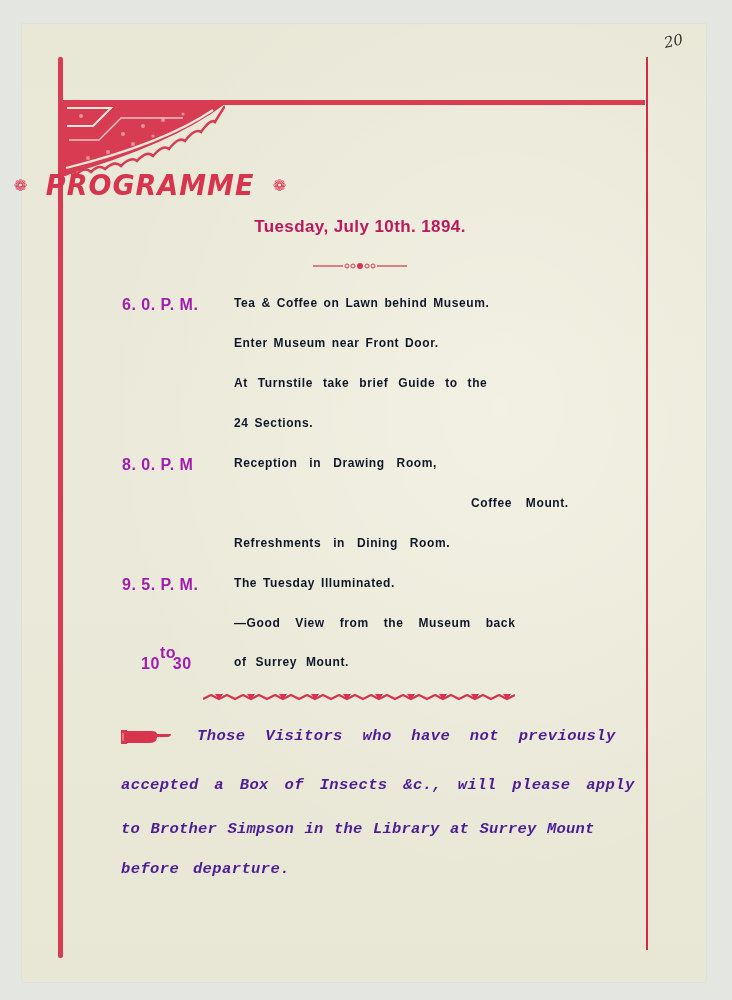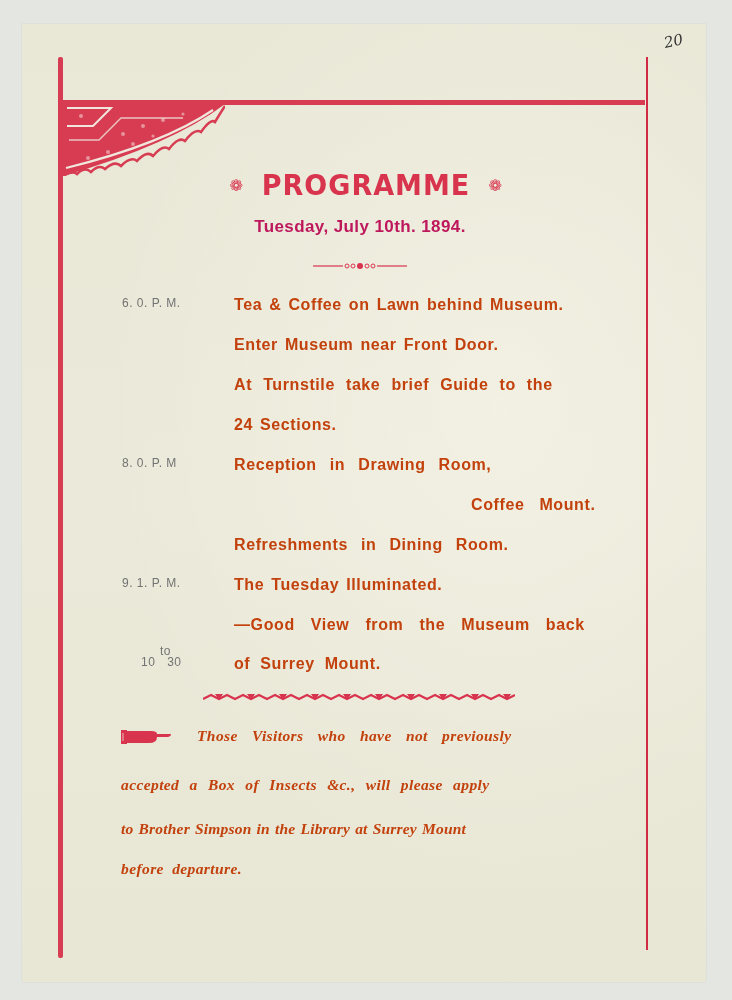--- a/index.html
+++ b/index.html
@@ -28,51 +28,51 @@
     background:#d83c52;
   }
   .corner {
     position:absolute; left:63px; top:104px; width:162px; height:72px;
   }
   .folio {
     position:absolute; left:664px; top:32px; font-size:15px; color:#333;
     font-family:"DejaVu Serif", serif; font-style:italic; transform:rotate(-12deg);
   }
   .title-row {
-    position:absolute; left:0; top:170px; width:732px; text-align:center;
+    position:absolute; left:0; top:170px; width:732px; text-align:left;font-style:italic;
   }
   .title {
     display:inline-block; font-family:"DejaVu Sans", sans-serif; font-size:27px;
     font-weight:bold; letter-spacing:1px; color:#d8344e; vertical-align:middle;
     transform:scaleY(1.05);
   }
   .fleuron {
     display:inline-block; vertical-align:middle; color:#d8344e; font-size:16px; margin:0 14px;
   }
   .date {
     position:absolute; left:0; top:217px; width:720px; text-align:center;
     font-size:17px; font-weight:bold; color:#be185d; letter-spacing:0.4px;
   }
   .orn-small {
     position:absolute; left:313px; top:262px; width:94px; height:8px;
   }
   .sched-time {
-    position:absolute; font-size:12px; font-weight:normal; color:#737373; letter-spacing:0.5px;
+    position:absolute; font-size:16px; font-weight:bold; color:#a21caf; letter-spacing:0.5px;
     white-space:nowrap;
   }
   .sched-text {
-    position:absolute; left:234px; font-size:16px; font-weight:bold; color:#c2410c;
+    position:absolute; left:234px; font-size:12px; font-weight:bold; color:#0f172a;
     letter-spacing:0.6px; white-space:nowrap; word-spacing:2px;
   }
   .orn-zig {
     position:absolute; left:203px; top:691px; width:312px; height:12px;
   }
   .notice {
-    position:absolute; left:121px; font-family:Liberation Serif, serif; font-style:italic;
-    font-weight:bold; font-size:15.5px; color:#c2410c; white-space:nowrap; letter-spacing:0.4px;
+    position:absolute; left:121px; font-family:Liberation Mono, monospace; font-style:italic;
+    font-weight:bold; font-size:15.5px; color:#4c1d95; white-space:nowrap; letter-spacing:0.4px;
   }
   .hand { position:absolute; left:121px; top:728px; width:50px; height:18px; }
 </style>
 </head>
 <body>
 
 <div class="paper"></div>
 
 <div class="folio">20</div>
 
@@ -121,21 +121,21 @@
 <div class="sched-text" style="top:296px;">Tea &amp; Coffee on Lawn behind Museum.</div>
 <div class="sched-text" style="top:336px;">Enter Museum near Front Door.</div>
 <div class="sched-text" style="top:376px; word-spacing:6px;">At Turnstile take  brief Guide to the</div>
 <div class="sched-text" style="top:416px;">24 Sections.</div>
 
 <div class="sched-time" style="left:122px; top:456px;">8. 0. P. M</div>
 <div class="sched-text" style="top:456px; word-spacing:8px;">Reception  in  Drawing Room,</div>
 <div class="sched-text" style="left:471px; top:496px; word-spacing:10px;">Coffee  Mount.</div>
 <div class="sched-text" style="top:536px; word-spacing:8px;">Refreshments  in  Dining Room.</div>
 
-<div class="sched-time" style="left:122px; top:576px;">9. 1. P. M.</div>
+<div class="sched-time" style="left:122px; top:576px;">9. 5. P. M.</div>
 <div class="sched-time" style="left:160px; top:596px;margin-top:48px;">to</div>
 <div class="sched-time" style="left:141px; top:655px; word-spacing:8px;">10  30</div>
 <div class="sched-text" style="top:576px;">The Tuesday Illuminated.</div>
 <div class="sched-text" style="top:616px; word-spacing:11px;">—Good  View  from  the  Museum  back</div>
 <div class="sched-text" style="top:655px; word-spacing:5px;">of  Surrey  Mount.</div>
 
 <svg class="orn-zig" viewBox="0 0 312 12">
   <polyline fill="none" stroke="#d8344e" stroke-width="2.2" points="0,8 8,4 16,8 24,4 32,8 40,4 48,8 56,4 64,8 72,4 80,8 88,4 96,8 104,4 112,8 120,4 128,8 136,4 144,8 152,4 160,8 168,4 176,8 184,4 192,8 200,4 208,8 216,4 224,8 232,4 240,8 248,4 256,8 264,4 272,8 280,4 288,8 296,4 304,8 312,4"></polyline>
   <g fill="#d8344e">
     <polygon points="12,3 20,3 16,9"></polygon>

